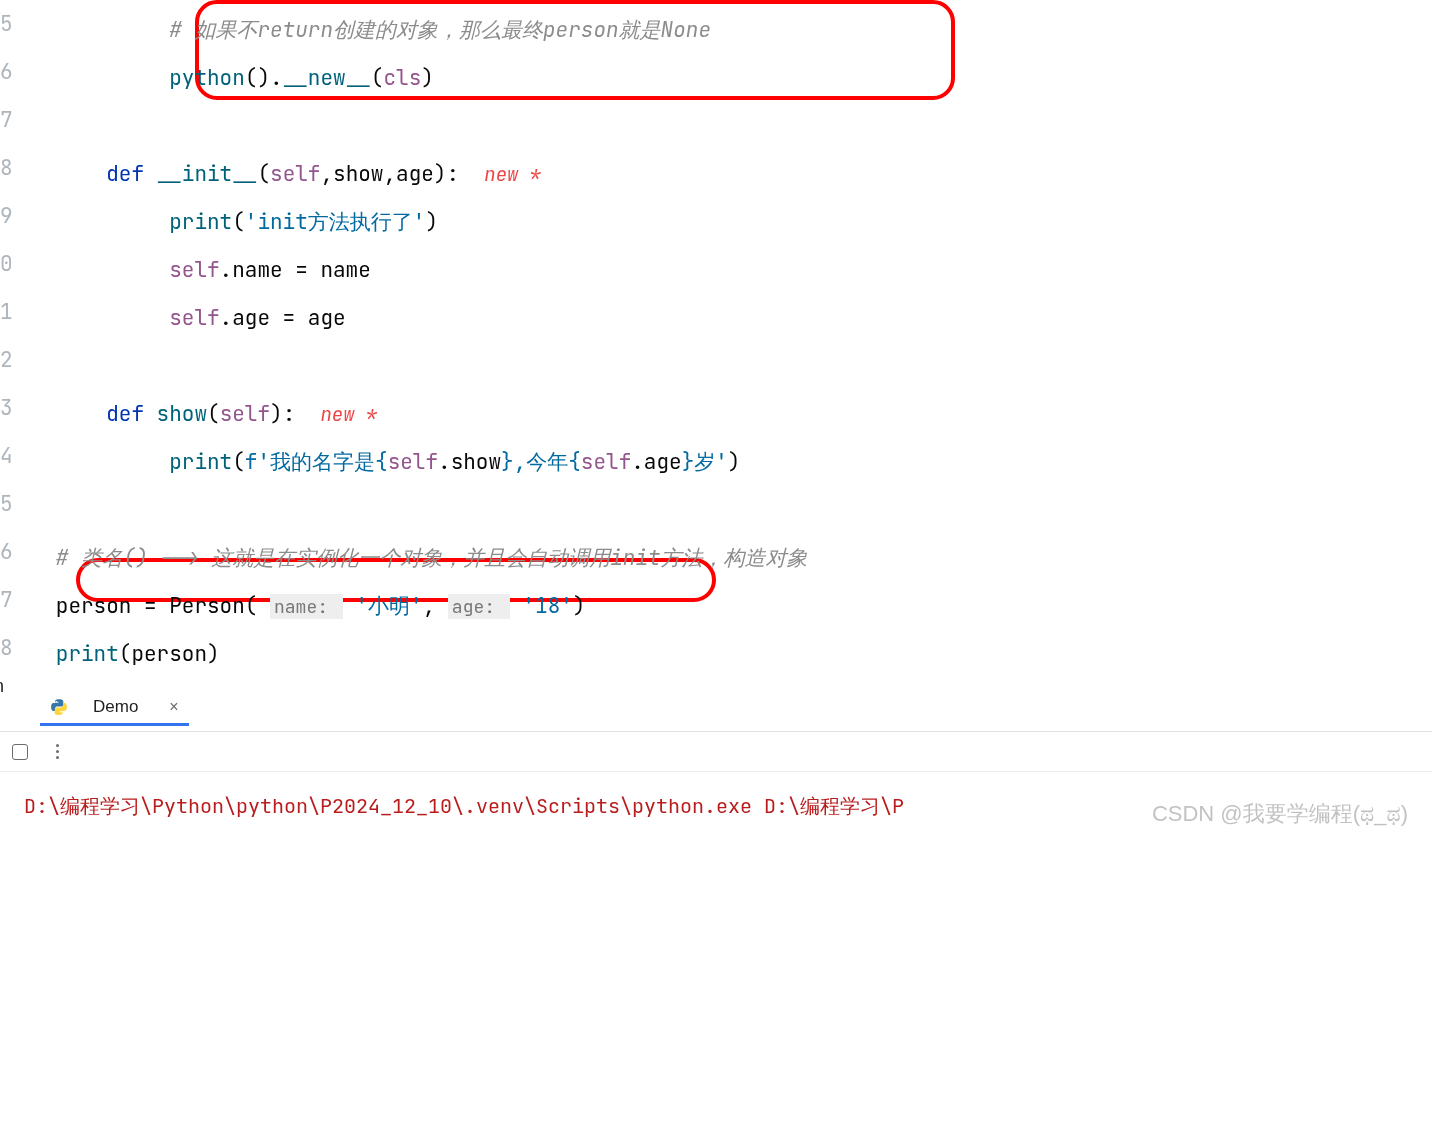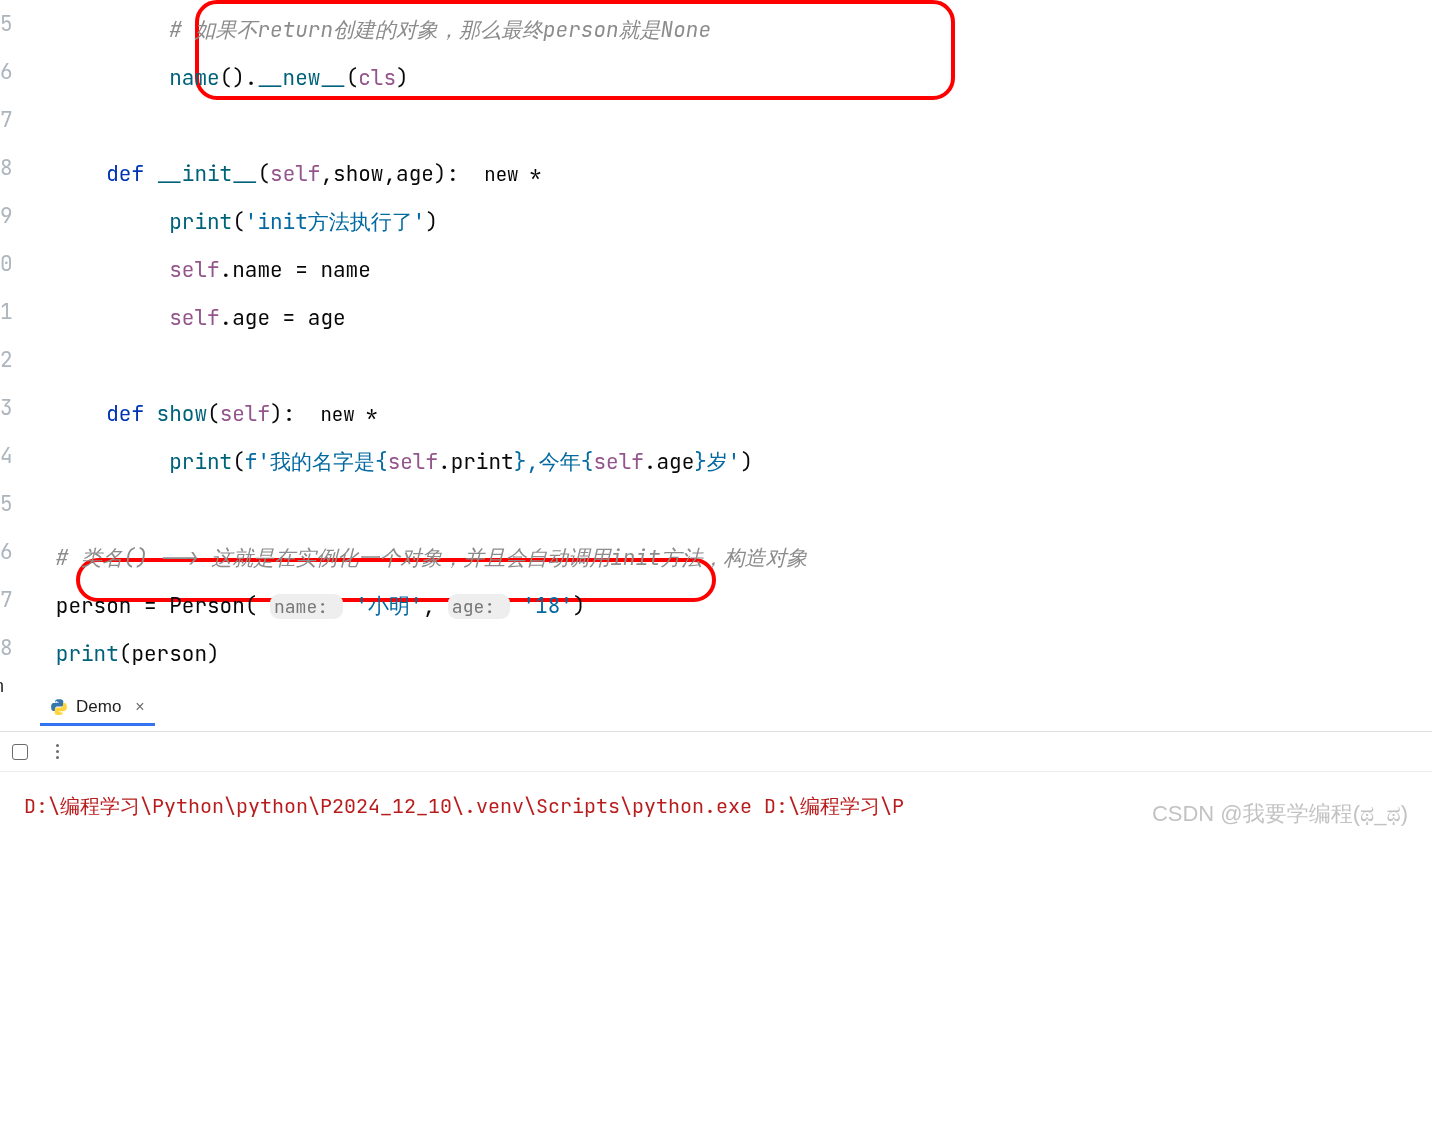--- a/index.html
+++ b/index.html
@@ -36,25 +36,25 @@
     white-space: pre;
     font-size: 21px;
     position: relative;
   }
   .kw { color: #0033b3; }
   .fn { color: #00627a; }
   .fncall { color: #00627a; }
   .selfp { color: #94558d; }
   .str { color: #0369a1; }
   .comment { color: #8c8c8c; font-style: italic; }
-  .hint { color: #000000; font-size: 19px; }
+  .hint { color: #ef4444; font-style: italic; font-size: 19px; }
   .paramhint {
     color: #787878;
     background: #eeeeee;
-    border-radius: 9px;
+    border-radius: 0;
     padding: 1px 4px;
     font-size: 18px;
     font-style: normal;
     text-align: center;
   }
   .plain { color: #080808; }
 
   .redbox1 {
     position: absolute;
     border: 4px solid #ff0000;
@@ -91,21 +91,21 @@
     height: 46px;
     border-bottom: 1px solid #e0e0e0;
     background: #ffffff;
     padding-left: 40px;
     gap: 8px;
     margin-top: 8px;
   }
   .tab {
     display: flex;
     align-items: center;
-    gap: 8px;
+    gap: 25px;
     padding: 6px 10px;
     border-bottom: 3px solid #3574f0;
     font-family: "Segoe UI", sans-serif;
     font-size: 17px;
     color: #1f1f1f;
   }
   .tab .close {
     color: #6b6b6b;
     font-size: 16px;
     margin-left: 6px;
@@ -184,29 +184,29 @@
     <div class="code-line">3</div>
     <div class="code-line">4</div>
     <div class="code-line">5</div>
     <div class="code-line">6</div>
     <div class="code-line">7</div>
     <div class="code-line">8</div>
   </div>
 
   <div class="code-area">
     <div class="code-line">            <span class="comment"># 如果不return创建的对象，那么最终person就是None</span></div>
-    <div class="code-line">            <span class="fncall">name</span><span class="plain">().</span><span class="fncall">__new__</span><span class="plain">(</span><span class="selfp">cls</span><span class="plain">)</span></div>
+    <div class="code-line">            <span class="fncall">python</span><span class="plain">().</span><span class="fncall">__new__</span><span class="plain">(</span><span class="selfp">cls</span><span class="plain">)</span></div>
     <div class="code-line"></div>
     <div class="code-line">       <span class="kw">def </span><span class="fn">__init__</span><span class="plain">(</span><span class="selfp">self</span><span class="plain">,show,age):  </span><span class="hint">new *</span></div>
     <div class="code-line">            <span class="fncall">print</span><span class="plain">(</span><span class="str">'init方法执行了'</span><span class="plain">)</span></div>
     <div class="code-line">            <span class="selfp">self</span><span class="plain">.name = name</span></div>
     <div class="code-line">            <span class="selfp">self</span><span class="plain">.age = age</span></div>
     <div class="code-line"></div>
     <div class="code-line">       <span class="kw">def </span><span class="fn">show</span><span class="plain">(</span><span class="selfp">self</span><span class="plain">):  </span><span class="hint">new *</span></div>
-    <div class="code-line">            <span class="fncall">print</span><span class="plain">(</span><span class="str">f</span><span class="str">'我的名字是{</span><span class="selfp">self</span><span class="plain">.print</span><span class="str">},今年{</span><span class="selfp">self</span><span class="plain">.age</span><span class="str">}岁'</span><span class="plain">)</span></div>
+    <div class="code-line">            <span class="fncall">print</span><span class="plain">(</span><span class="str">f</span><span class="str">'我的名字是{</span><span class="selfp">self</span><span class="plain">.show</span><span class="str">},今年{</span><span class="selfp">self</span><span class="plain">.age</span><span class="str">}岁'</span><span class="plain">)</span></div>
     <div class="code-line"></div>
     <div class="code-line">   <span class="comment"># 类名() --&gt; 这就是在实例化一个对象，并且会自动调用init方法，构造对象</span></div>
     <div class="code-line">   <span class="plain">person = Person( </span><span class="paramhint">name: </span><span class="plain"> </span><span class="str">'小明'</span><span class="plain">, </span><span class="paramhint">age: </span><span class="plain"> </span><span class="str">'18'</span><span class="plain">)</span></div>
     <div class="code-line">   <span class="fncall">print</span><span class="plain">(person)</span></div>
   </div>
 
 </div>
 
 <div class="left-label">n</div>
 

